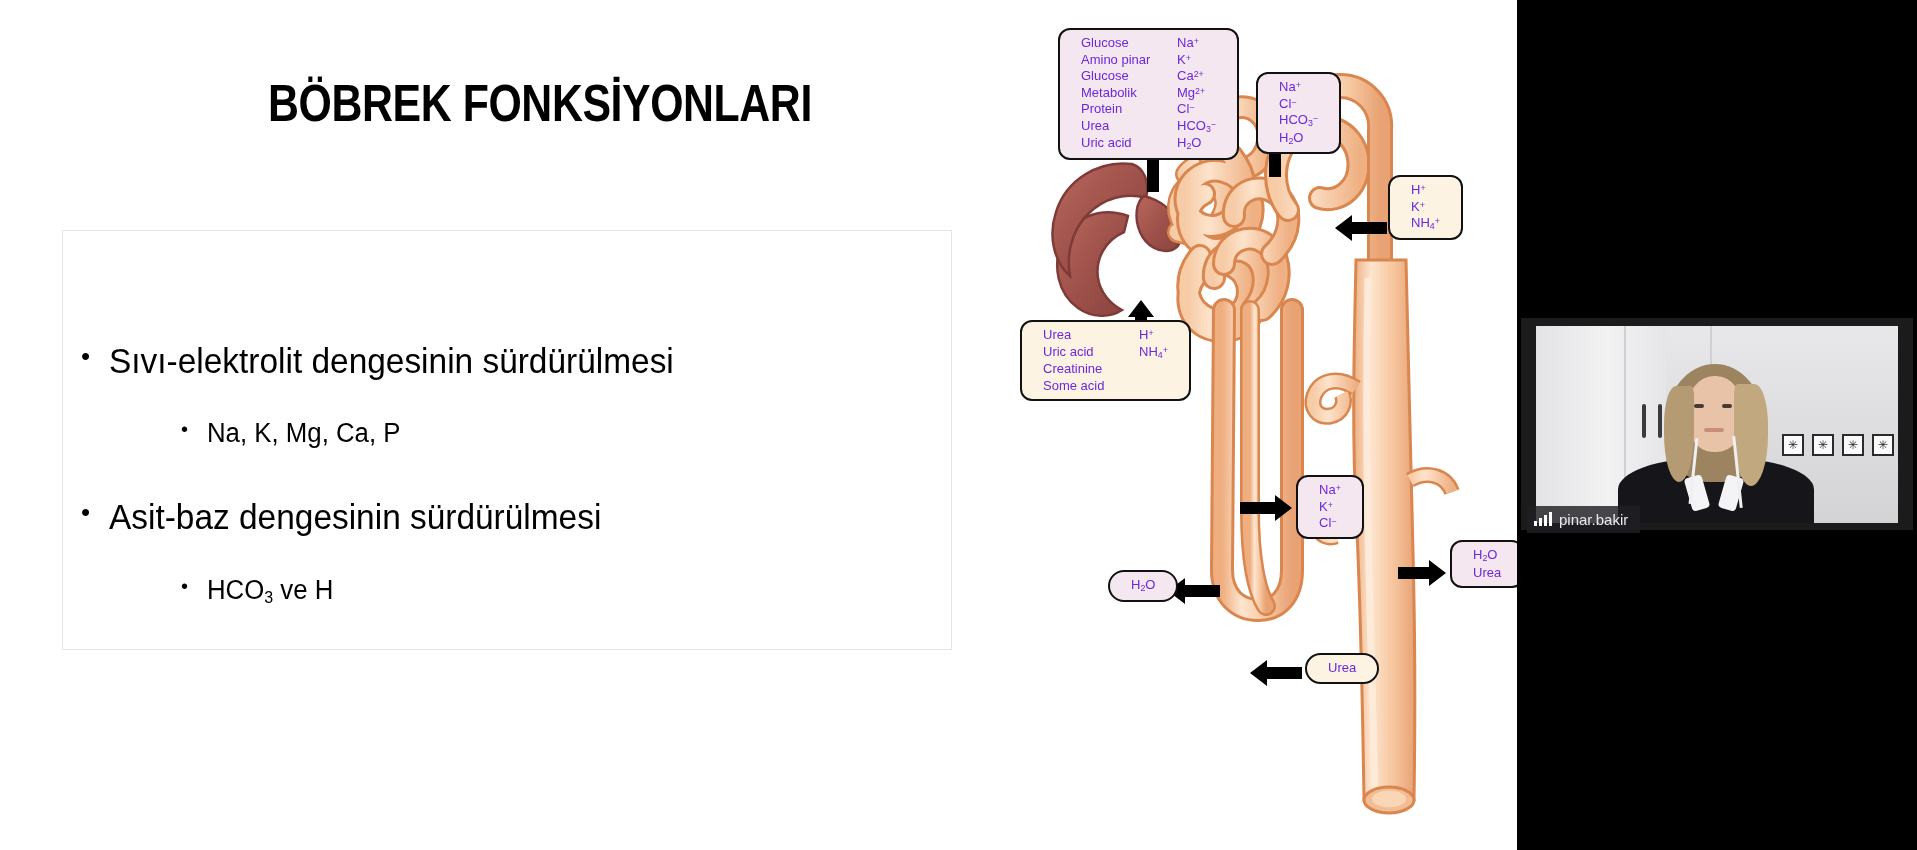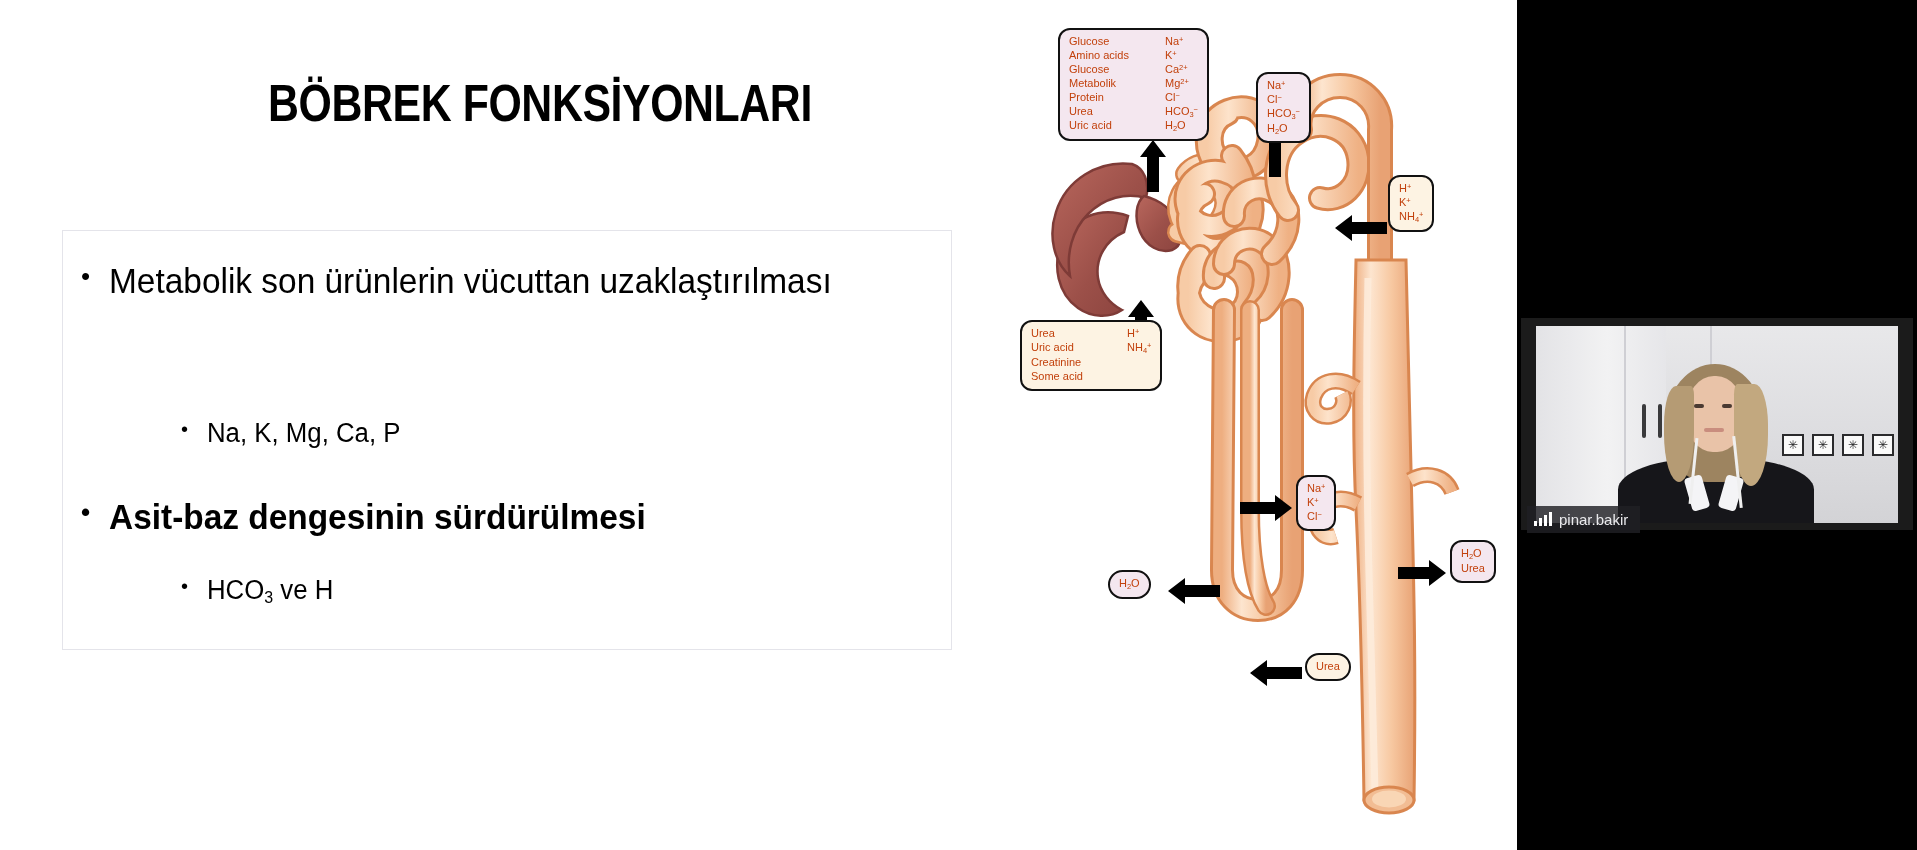--- a/index.html
+++ b/index.html
@@ -42,35 +42,35 @@
   .bullet-l1 .dot { display:inline-block; width: 28px; font-size: 26px; vertical-align: top; }
   .bullet-l2 { position: absolute; left: 118px; font-size: 27px; color: #000; line-height: 1.05; white-space: nowrap;}
   .bullet-l2 .dot { display:inline-block; width: 26px; font-size: 20px; vertical-align: top; }
   .bullet-text { display: inline-block; transform: scaleX(0.955); transform-origin: left top; }
   .chem-text { font-family: "Liberation Sans", sans-serif; }
   .chem-text sub { font-size: 0.62em; vertical-align: -0.25em; }
 
   #b1 { top: 32px; }
   #b2 { top: 112px; }
   #b2s { top: 188px; }
-  #b3 { top: 268px; font-weight: bold; }
+  #b3 { top: 268px; }
   #b3s { top: 345px; }
 
   
   #nephron { position: absolute; left: 1000px; top: 10px; width: 500px; height: 830px; }
   #nephron svg { display: block; }
 
   .dbox {
     position: absolute;
     border: 2.5px solid #111;
     border-radius: 12px;
-    padding: 5px 9px;
-    font-size: 11px;
+    padding: 5px 21px;
+    font-size: 13px;
     line-height: 1.27;
-    color: #c2410c;
+    color: #6d28d9;
     background: #f6eaf2;
     white-space: nowrap;
   }
   .dbox.cream { background: #fdf3e3; }
   .dbox.pink  { background: #f4e7ef; }
   .dbox sub { font-size: 0.68em; vertical-align: -0.28em; }
   .dbox sup { font-size: 0.68em; vertical-align: 0.38em; }
   .dbox .col2 { display: inline-block; min-width: 96px; }
 
   
@@ -120,24 +120,24 @@
 <body>
 
 <div id="root">
 
   <div id="slide">
 
     <div id="slide-title">BÖBREK FONKSİYONLARI</div>
 
     <div id="content-box">
 
-      <div class="bullet-l1" id="b1">
-        <span class="dot">•</span><span class="bullet-text">Metabolik son ürünlerin vücuttan uzaklaştırılması</span>
-      </div>
-
+
+      <div class="bullet-l1" id="b2">
+        <span class="dot">•</span><span class="bullet-text">Sıvı-elektrolit dengesinin sürdürülmesi</span>
+      </div>
 
       <div class="bullet-l2" id="b2s">
         <span class="dot">•</span><span class="bullet-text">Na, K, Mg, Ca, P</span>
       </div>
 
       <div class="bullet-l1" id="b3">
         <span class="dot">•</span><span class="bullet-text">Asit-baz dengesinin sürdürülmesi</span>
       </div>
 
       <div class="bullet-l2" id="b3s">
@@ -298,21 +298,21 @@
           </svg>
       </div>
       <div class="arrow" style="left:250px; top:650px;">
         <svg width="52" height="26">
             <polygon points="0,13 17,0 17,7 52,7 52,19 17,19 17,26" fill="#000"></polygon>
           </svg>
       </div>
 
       <div class="dbox pink" style="left:58px; top:18px;">
         <div><span class="col2">Glucose</span><span>Na<sup>+</sup></span></div>
-        <div><span class="col2">Amino acids</span><span>K<sup>+</sup></span></div>
+        <div><span class="col2">Amino pinar</span><span>K<sup>+</sup></span></div>
         <div><span class="col2">Glucose</span><span>Ca<sup>2+</sup></span></div>
         <div><span class="col2">Metabolik</span><span>Mg<sup>2+</sup></span></div>
         <div><span class="col2">Protein</span><span>Cl<sup>−</sup></span></div>
         <div><span class="col2">Urea</span><span>HCO<sub>3</sub><sup>−</sup></span></div>
         <div><span class="col2">Uric acid</span><span>H<sub>2</sub>O</span></div>
       </div>
 
       <div class="dbox pink" style="left:256px; top:62px;">
         <div>Na<sup>+</sup></div>
         <div>Cl<sup>−</sup></div>

